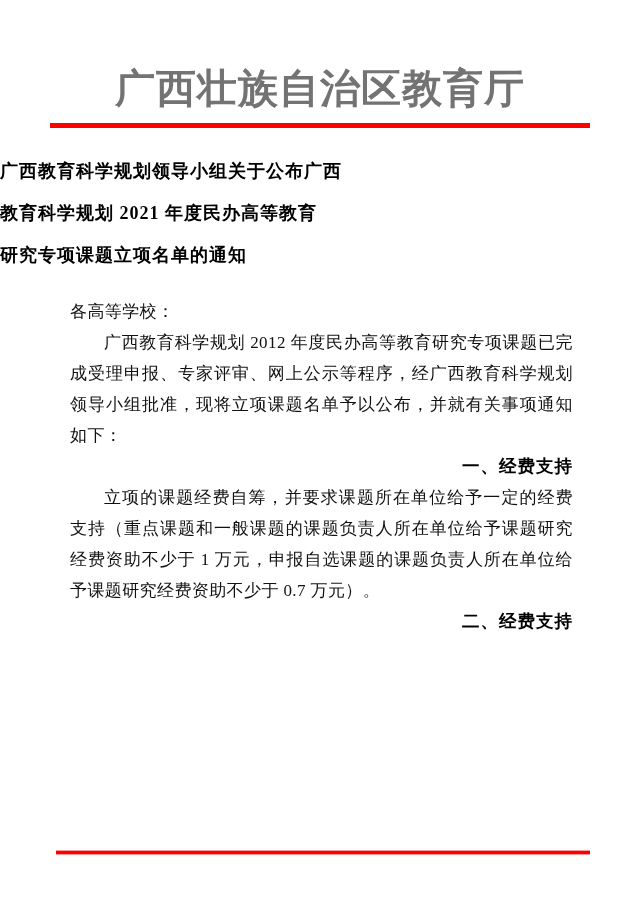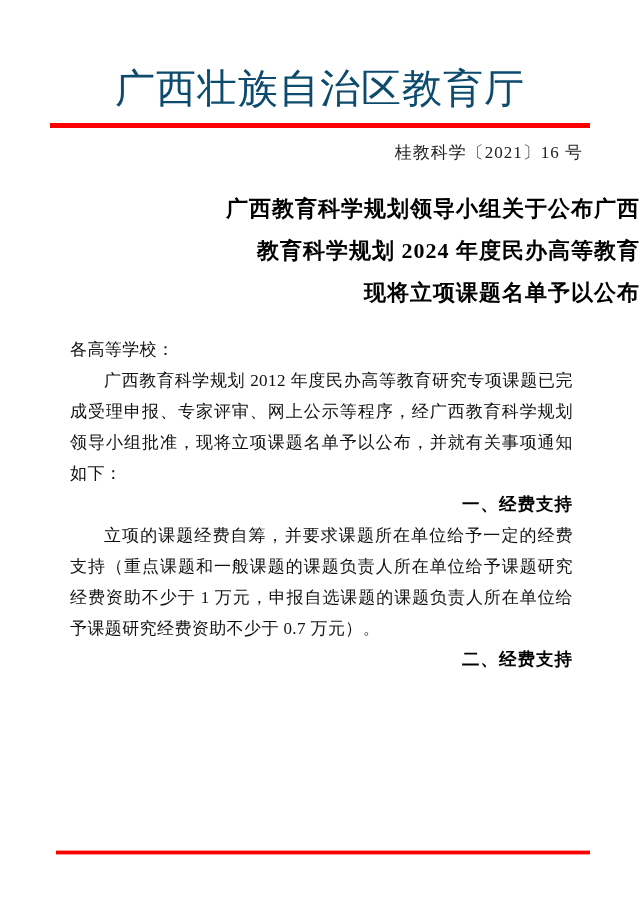--- a/index.html
+++ b/index.html
@@ -15,23 +15,23 @@
     overflow: hidden;
     color: #1a1a1a;
   }
 
   
   .agency-name {
     padding-top: 66px;
     text-align: center;
     font-size: 40px;
     line-height: 46px;
-    font-weight: normal;
+    font-weight: bold;
     letter-spacing: 1px;
-    color: #0c4a6e;
+    color: #737373;
     font-family: "Liberation Serif", "DejaVu Serif", serif;
   }
 
   .double-rule {
     width: 540px;
     margin: 11px auto 0 auto;
     height: 2px;
     border-top: 3px solid #ff0000;
     border-bottom: 2px solid #ff0000;
     background: #ffffff;
@@ -43,23 +43,23 @@
     text-align: right;
     font-size: 17px;
     line-height: 26px;
     letter-spacing: 1px;
     color: #222222;
   }
 
   
   .doc-title {
     margin-top: 22px;
-    text-align: right;
+    text-align: left;
     font-weight: bold;
-    font-size: 22px;
+    font-size: 18px;
     letter-spacing: 1px;
     color: #000000;
     font-family: "Liberation Serif", "DejaVu Serif", serif;
   }
   .doc-title .title-line { line-height: 42px; }
 
   
   .doc-body {
     margin-top: 20px;
     padding: 0 67px 0 70px;
@@ -95,27 +95,26 @@
   }
 </style>
 </head>
 <body>
 
 <div class="page">
 
   <header>
     <h1 class="agency-name">广西壮族自治区教育厅</h1>
     <div class="double-rule"></div>
-    <div class="doc-number">桂教科学〔2021〕16 号</div>
   </header>
 
   <div class="doc-title">
     <div class="title-line">广西教育科学规划领导小组关于公布广西</div>
-    <div class="title-line">教育科学规划 2024 年度民办高等教育</div>
-    <div class="title-line">现将立项课题名单予以公布</div>
+    <div class="title-line">教育科学规划 2021 年度民办高等教育</div>
+    <div class="title-line">研究专项课题立项名单的通知</div>
   </div>
 
   <main class="doc-body">
     <p>各高等学校：</p>
     <p class="indent">广西教育科学规划 2012 年度民办高等教育研究专项课题已完成受理申报、专家评审、网上公示等程序，经广西教育科学规划领导小组批准，现将立项课题名单予以公布，并就有关事项通知如下：</p>
     <h2 class="section-heading">一、经费支持</h2>
     <p class="indent">立项的课题经费自筹，并要求课题所在单位给予一定的经费支持（重点课题和一般课题的课题负责人所在单位给予课题研究经费资助不少于 1 万元，申报自选课题的课题负责人所在单位给予课题研究经费资助不少于 0.7 万元）。</p>
     <h2 class="section-heading">二、经费支持</h2>
   </main>
 

